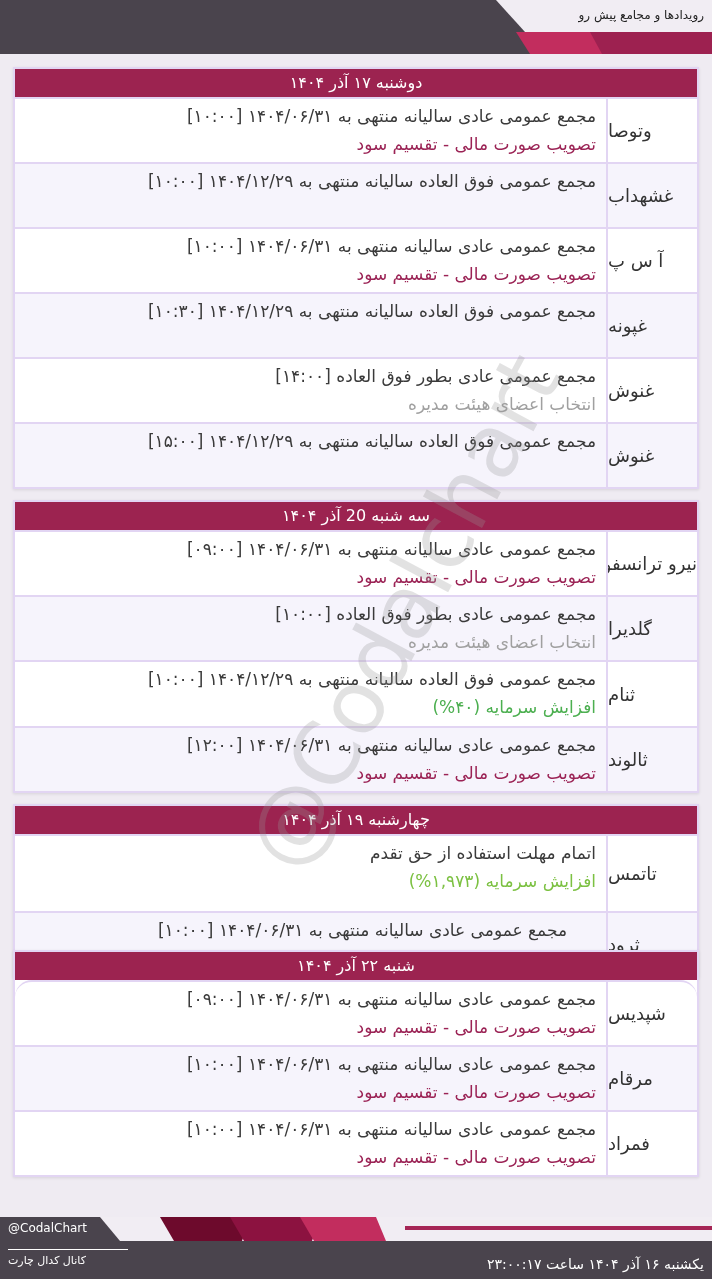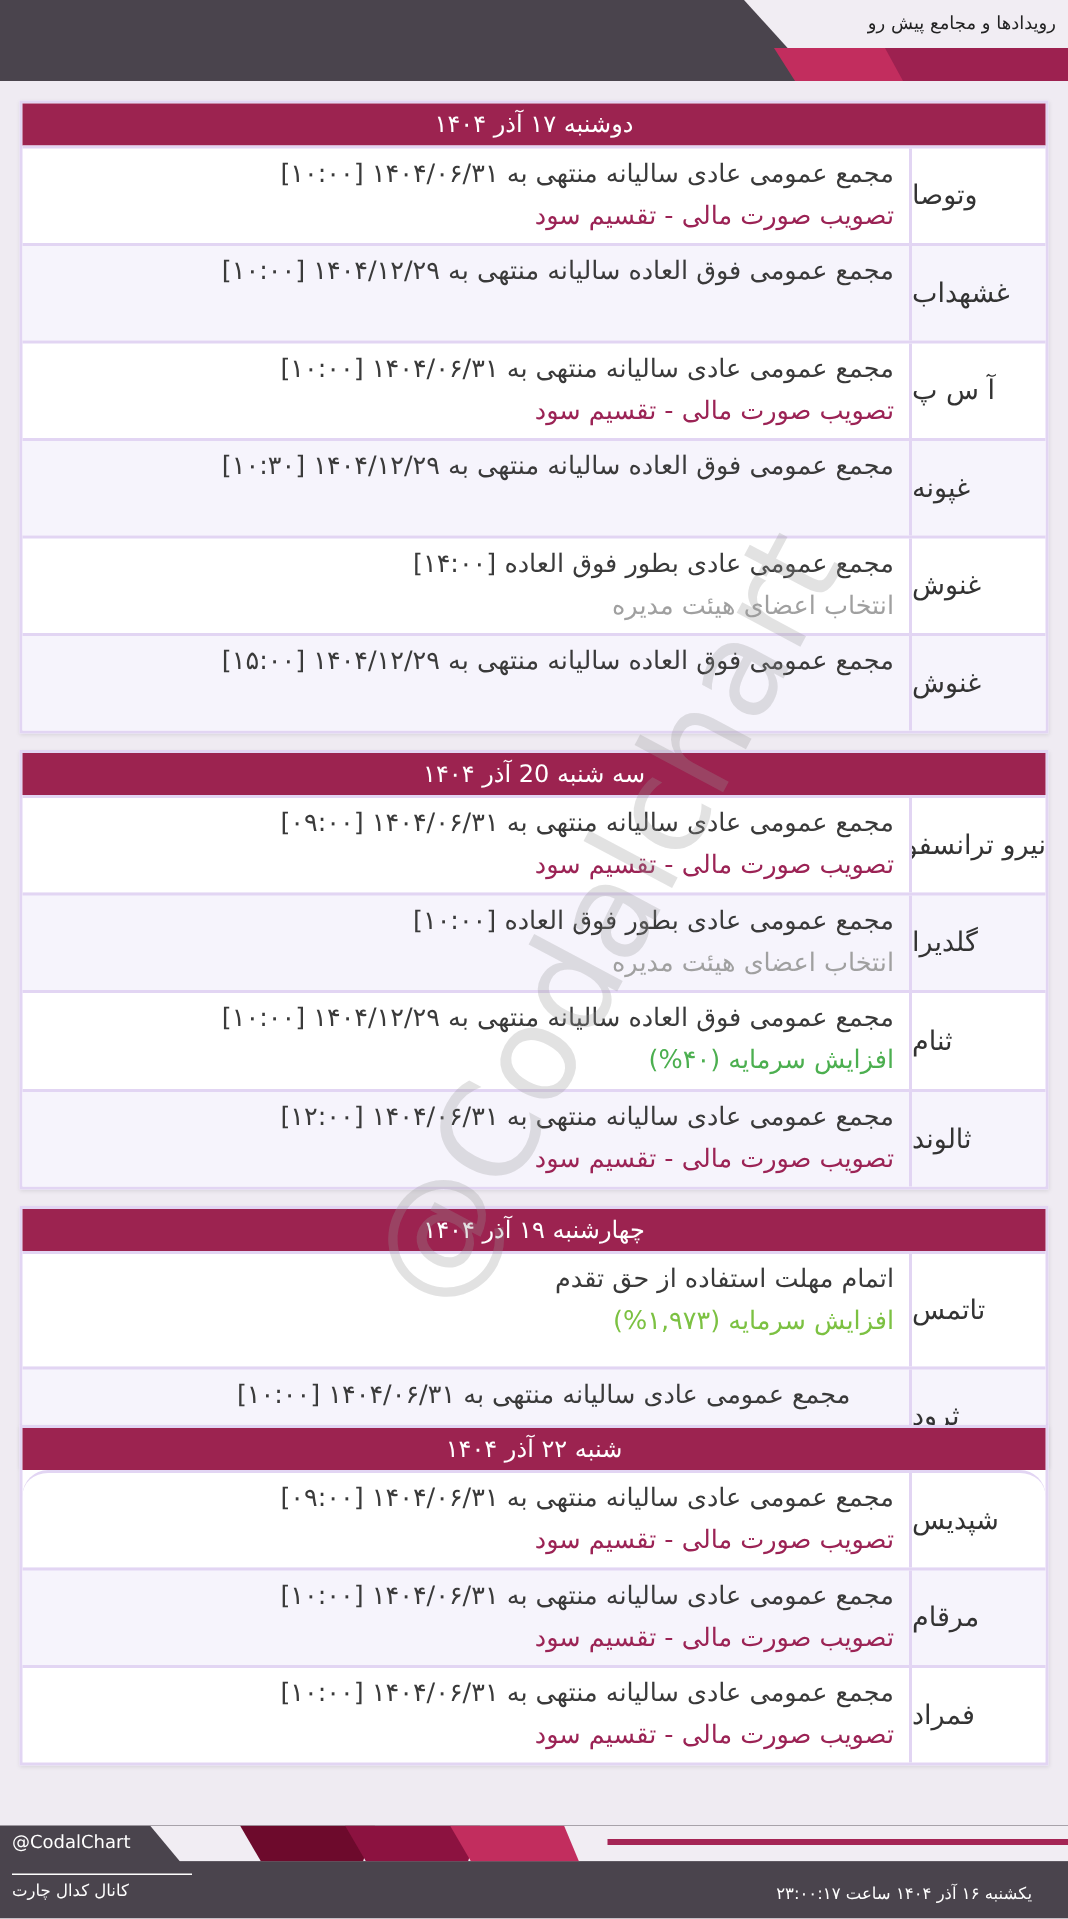--- a/index.html
+++ b/index.html
@@ -120,21 +120,21 @@
   .footer .handle {
     position: absolute; left: 8px; top: 4px; font-size: 12px; color: #fff;
   }
   .footer .handle-line {
     position: absolute; left: 8px; top: 32px; width: 120px; height: 1px; background: #fff;
   }
   .footer .channel {
     position: absolute; left: 8px; top: 37px; font-size: 11px; color: #fff; direction: rtl;
   }
   .footer .timestamp {
-    position: absolute; right: 24px; top: 39px; font-size: 11px; color: #fff; direction: rtl;
+    position: absolute; right: 8px; top: 39px; font-size: 14px; color: #fff; direction: rtl;
   }
 </style>
 </head>
 <body>
 
 <div class="top-header">
   <div class="dark"></div>
   <div class="title-logo">رویدادها</div>
   <div class="ribbon-a"></div>
   <div class="ribbon-b"></div>

